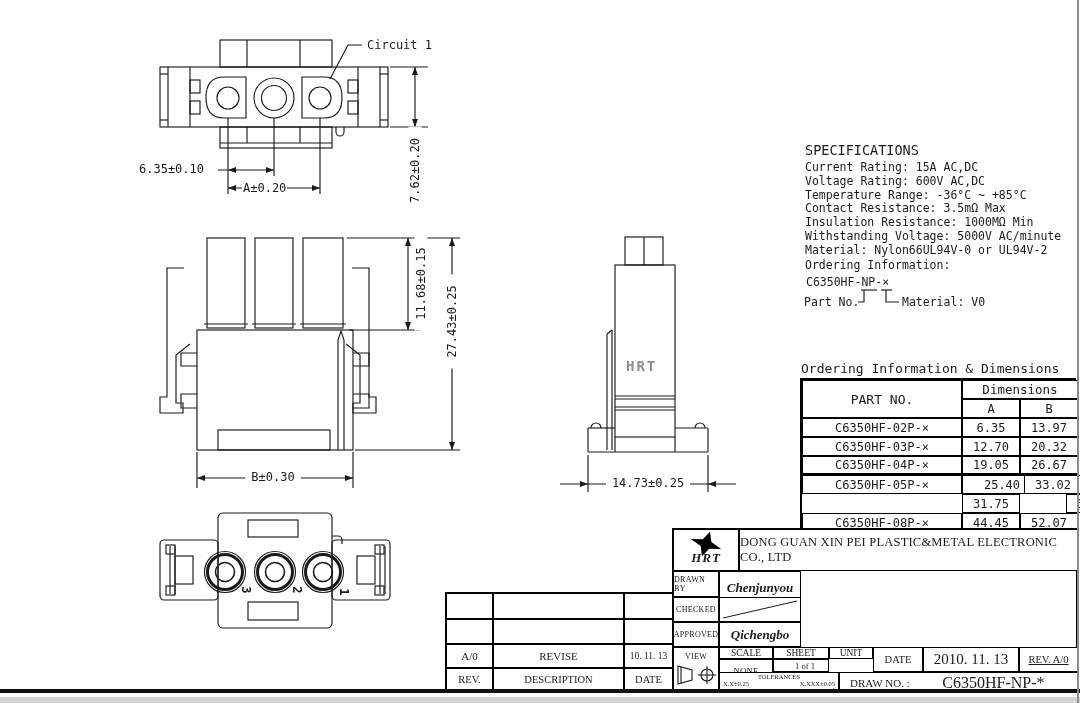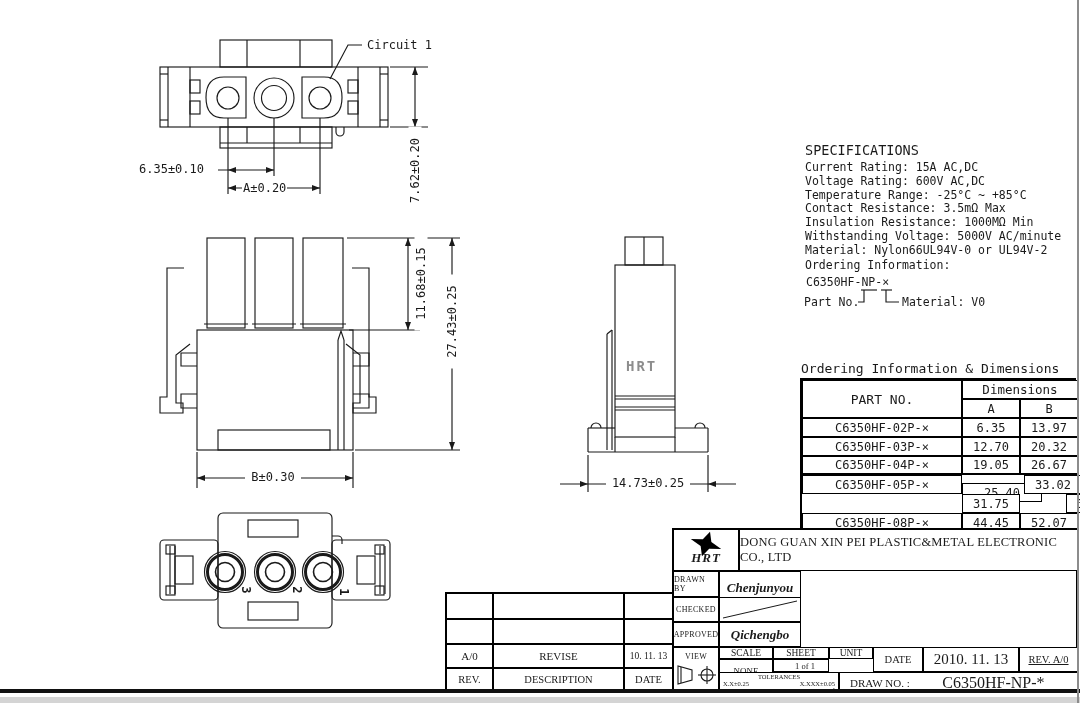--- a/index.html
+++ b/index.html
@@ -193,21 +193,21 @@
 <div class="t mono brandtxt" style="left:626px; top:358px;">HRT</div>
 <div class="t mono dim" style="left:606px; top:477px; width:84px; text-align:center;">14.73±0.25</div>
 
 <div class="t mono rot90" style="left:241px; top:583px; font-size:12px; font-weight:bold;">3</div>
 <div class="t mono rot90" style="left:292px; top:583px; font-size:12px; font-weight:bold;">2</div>
 <div class="t mono rot90" style="left:339px; top:585px; font-size:12px; font-weight:bold;">1</div>
 
 <div class="t mono" style="left:805px; top:143px; font-size:13.5px;">SPECIFICATIONS</div>
 <div class="t mono" style="left:805px; top:161px; font-size:11.5px;">Current Rating: 15A AC,DC</div>
 <div class="t mono" style="left:805px; top:175px; font-size:11.5px;">Voltage Rating: 600V AC,DC</div>
-<div class="t mono" style="left:805px; top:189px; font-size:11.5px;">Temperature Range: -25°C ~ +85°C</div>
+<div class="t mono" style="left:805px; top:189px; font-size:11.5px;">Temperature Range: -36°C ~ +85°C</div>
 <div class="t mono" style="left:805px; top:202px; font-size:11.5px;">Contact Resistance: 3.5mΩ Max</div>
 <div class="t mono" style="left:805px; top:216px; font-size:11.5px;">Insulation Resistance: 1000MΩ Min</div>
 <div class="t mono" style="left:805px; top:230px; font-size:11.5px;">Withstanding Voltage: 5000V AC/minute</div>
 <div class="t mono" style="left:805px; top:244px; font-size:11.5px;">Material: Nylon66UL94V-0 or UL94V-2</div>
 <div class="t mono" style="left:805px; top:259px; font-size:11.5px;">Ordering Information:</div>
 <div class="t mono" style="left:806px; top:276px; font-size:11.5px;">C6350HF-NP-×</div>
 <div class="t mono" style="left:804px; top:296px; font-size:11.5px;">Part No.</div>
 <div class="t mono" style="left:902px; top:296px; font-size:11.5px;">Material: V0</div>
 
 <div class="t mono" style="left:801px; top:362px; font-size:13px;">Ordering Information &amp; Dimensions</div>
@@ -224,21 +224,21 @@
 
   <div class="cell mono" style="left:0; top:57px; width:160px; height:19px; font-size:12px;">C6350HF-03P-×</div>
   <div class="cell mono" style="left:160px; top:57px; width:58px; height:19px; font-size:12px;">12.70</div>
   <div class="cell mono" style="left:218px; top:57px; width:58px; height:19px; font-size:12px;">20.32</div>
 
   <div class="cell mono" style="left:0; top:76px; width:160px; height:19px; font-size:12px; border-bottom:2px solid #000;">C6350HF-04P-×</div>
   <div class="cell mono" style="left:160px; top:76px; width:58px; height:19px; font-size:12px; border-bottom:2px solid #000;">19.05</div>
   <div class="cell mono" style="left:218px; top:76px; width:58px; height:19px; font-size:12px; border-bottom:2px solid #000;">26.67</div>
 
   <div class="cell mono" style="left:0; top:95px; width:160px; height:19px; font-size:12px;">C6350HF-05P-×</div>
-  <div class="cell mono" style="left:160px; top:95px; width:80px; height:19px; font-size:12px;margin-top:8px;">25.40</div>
+  <div class="cell mono" style="left:160px; top:95px; width:80px; height:19px; font-size:12px;">25.40</div>
   <div class="cell mono" style="left:222px; top:95px; width:58px; height:19px; font-size:12px;">33.02</div>
 
   <div class="cell mono" style="left:160px; top:114px; width:58px; height:19px; font-size:12px;">31.75</div>
   <div class="cell mono" style="left:218px; top:114px; width:58px; height:19px; font-size:12px;margin-left:46px;">39.37</div>
 
   <div class="cell mono" style="left:0; top:133px; width:160px; height:19px; font-size:12px;">C6350HF-08P-×</div>
   <div class="cell mono" style="left:160px; top:133px; width:58px; height:19px; font-size:12px;">44.45</div>
   <div class="cell mono" style="left:218px; top:133px; width:58px; height:19px; font-size:12px;">52.07</div>
 </div>
 

